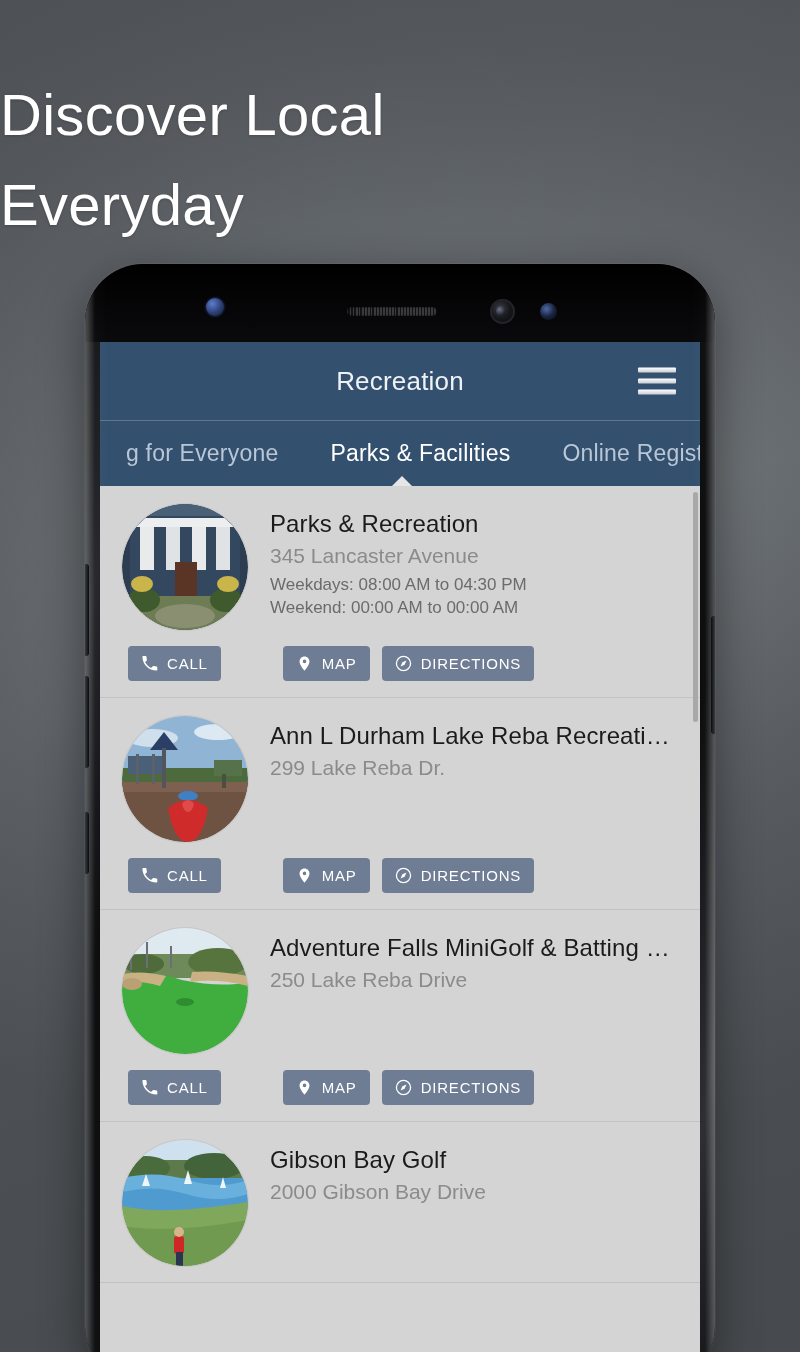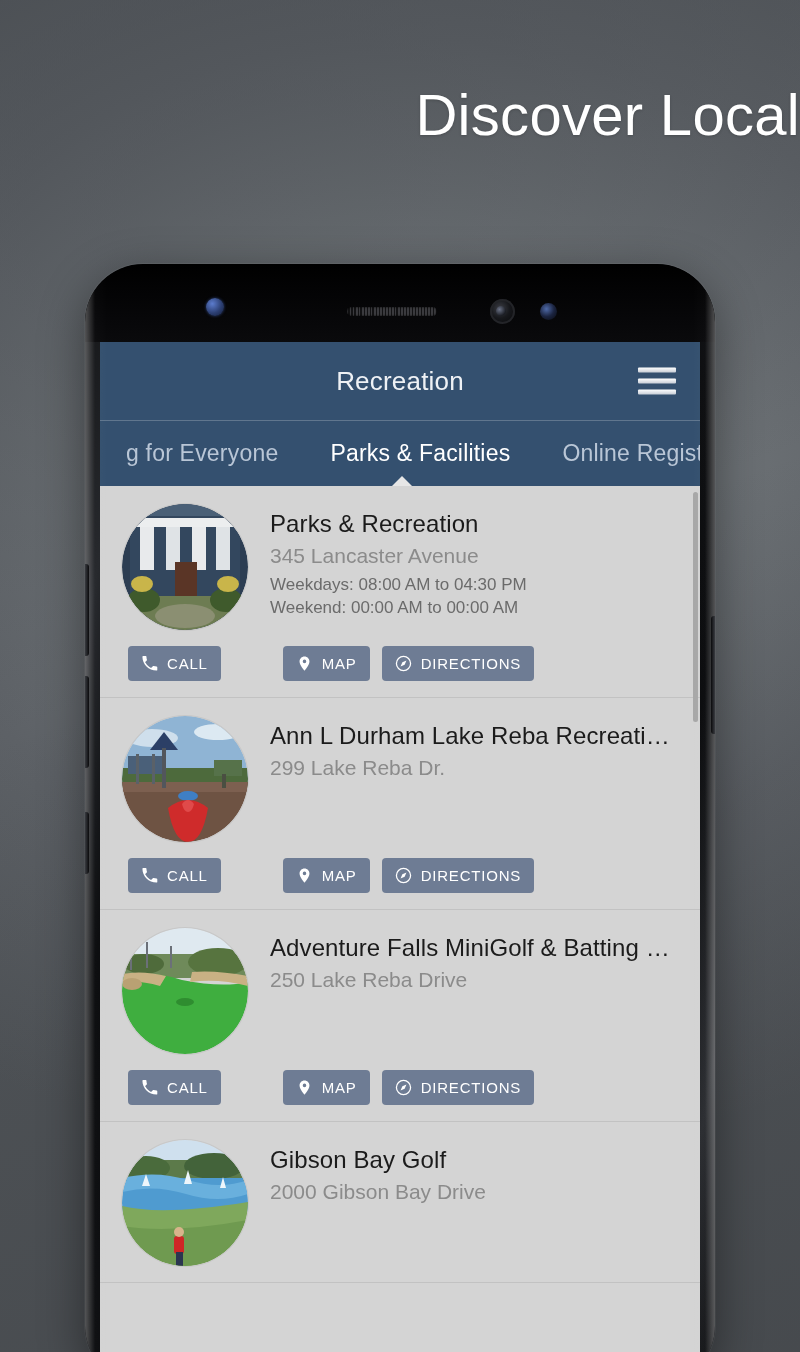--- a/index.html
+++ b/index.html
@@ -19,21 +19,21 @@
   }
   #backdrop:after{
     content:"";
     position:absolute; inset:0;
     background:linear-gradient(160deg, rgba(70,74,79,.55) 0%, rgba(120,124,128,0) 45%, rgba(60,63,67,.45) 100%);
   }
 
   
   #headline{
     position:absolute; top:70px; left:0; width:800px;
-    text-align:right; color:#fff;
+    text-align:left; color:#fff;
     font-size:58px; line-height:1.55; font-weight:400;
     letter-spacing:.3px;
     text-shadow:0 1px 3px rgba(0,0,0,.18);
   }
   #headline .l2{ display:block; }
 
   
   #phone{
     position:absolute;
     left:85px; top:264px;
@@ -163,20 +163,21 @@
   #bixby { left:-3px; top:548px; width:7px; height:62px; }
   #power { right:-3px; top:352px; width:7px; height:118px; }
 </style>
 </head>
 <body>
 
 <div id="backdrop"></div>
 
 <div id="headline">
   <span>Discover Local</span>
+  <span class="l2">Everyday</span>
 </div>
 
 <div id="phone">
 
   <div id="bezel">
     <div id="led"></div>
     <div id="earpiece"></div>
     <div id="cam1"></div>
     <div id="cam2"></div>
   </div>

